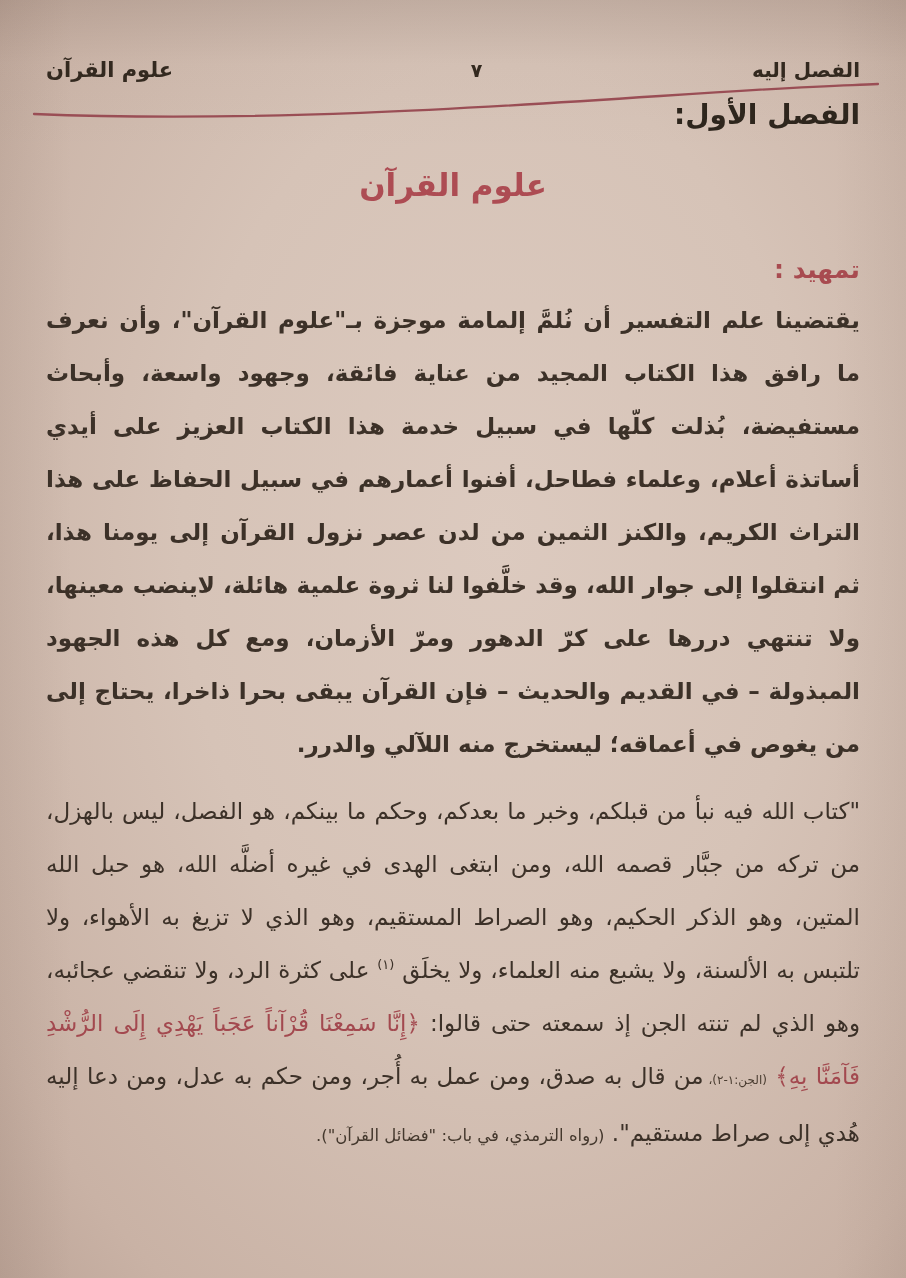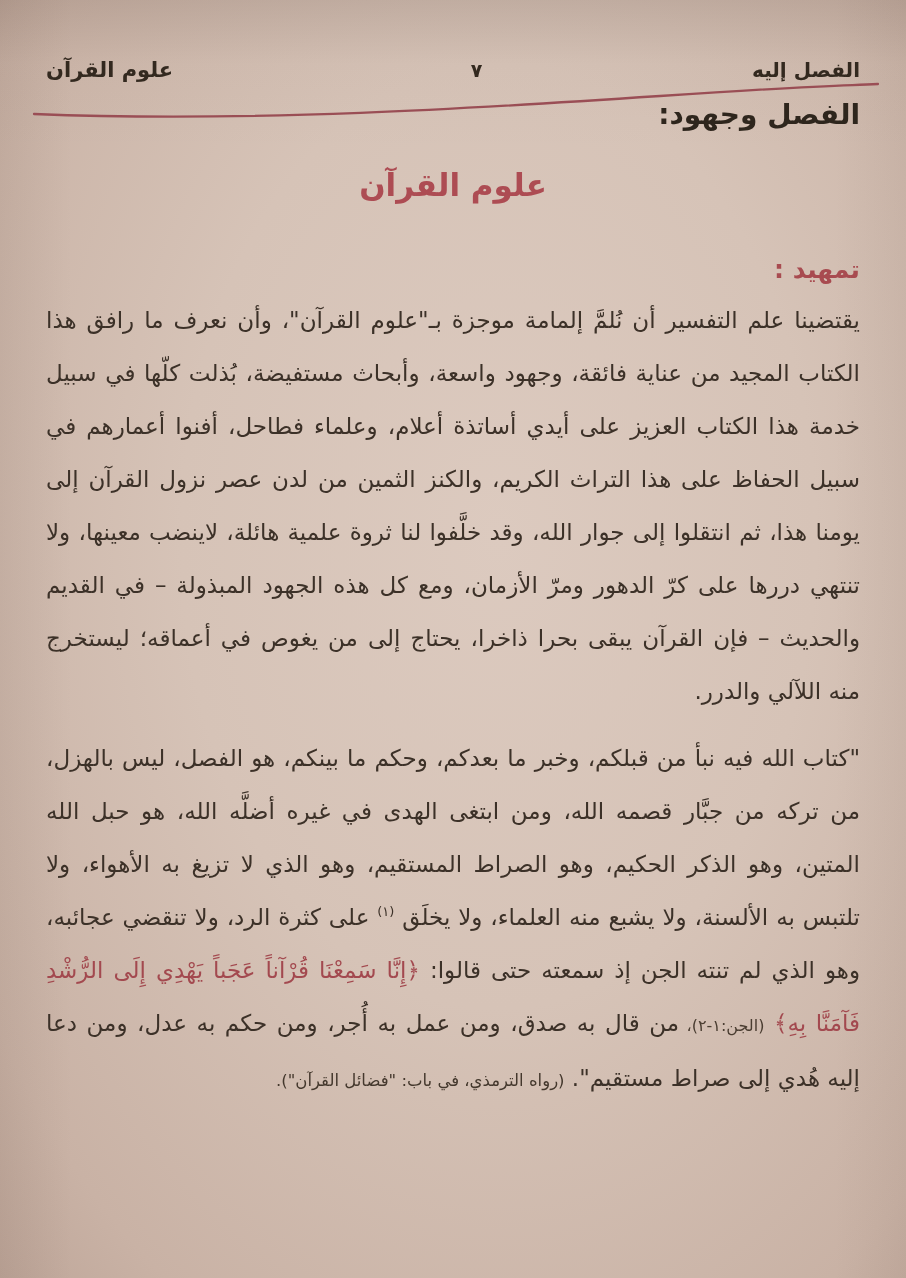--- a/index.html
+++ b/index.html
@@ -59,27 +59,27 @@
     color:#a84b50;
   }
   .body-text{
     margin:14px 0 0 0;
     font-size:23px;
     line-height:53px;
     text-align:justify;
     text-justify:inter-word;
     color:#3c3128;
   }
-  .body-text.first{margin-top:10px;}
+  .body-text.first{margin-top:10px;font-weight:bold;}
   .hadith .verse{
     color:#a3494f;
     font-weight:500;
   }
   .hadith .verse-ref{
-    font-size:16px;
+    font-size:12px;
     color:#4a3d31;
   }
   .hadith .citation{
     font-size:16.5px;
     color:#44382d;
   }
   sup.fn-marker{
     font-size:13px;
     color:#3c3128;
     vertical-align:super;
@@ -94,21 +94,21 @@
   <div class="page-header">
     <span class="running-head-right">الفصل إليه</span>
     <span class="page-num">٧</span>
     <span class="running-head-left">علوم القرآن</span>
   </div>
 
   <svg class="header-rule" viewBox="0 0 906 60" xmlns="http://www.w3.org/2000/svg">
     <path d="M 34 42 C 250 51, 480 36, 660 24 S 840 14, 878 12" fill="none" stroke="#9a4e55" stroke-width="2.3" stroke-linecap="round"></path>
   </svg>
 
-  <h2 class="chapter-heading">الفصل وجهود:</h2>
+  <h2 class="chapter-heading">الفصل الأول:</h2>
 
   <h1 class="page-title">علوم القرآن</h1>
 
   <h3 class="preface-label">تمهيد :</h3>
 
   <p class="body-text first">يقتضينا علم التفسير أن نُلمَّ إلمامة موجزة بـ"علوم القرآن"، وأن نعرف ما رافق هذا الكتاب المجيد من عناية فائقة، وجهود واسعة، وأبحاث مستفيضة، بُذلت كلّها في سبيل خدمة هذا الكتاب العزيز على أيدي أساتذة أعلام، وعلماء فطاحل، أفنوا أعمارهم في سبيل الحفاظ على هذا التراث الكريم، والكنز الثمين من لدن عصر نزول القرآن إلى يومنا هذا، ثم انتقلوا إلى جوار الله، وقد خلَّفوا لنا ثروة علمية هائلة، لاينضب معينها، ولا تنتهي دررها على كرّ الدهور ومرّ الأزمان، ومع كل هذه الجهود المبذولة – في القديم والحديث – فإن القرآن يبقى بحرا ذاخرا، يحتاج إلى من يغوص في أعماقه؛ ليستخرج منه اللآلي والدرر.</p>
 
 
   <p class="body-text hadith"><span>"كتاب الله فيه نبأ من قبلكم، وخبر ما بعدكم، وحكم ما بينكم، هو الفصل، ليس بالهزل، من تركه من جبَّار قصمه الله، ومن ابتغى الهدى في غيره أضلَّه الله، هو حبل الله المتين، وهو الذكر الحكيم، وهو الصراط المستقيم، وهو الذي لا تزيغ به الأهواء، ولا تلتبس به الألسنة، ولا يشبع منه العلماء، ولا يخلَق </span><sup class="fn-marker">(١)</sup><span> على كثرة الرد، ولا تنقضي عجائبه، وهو الذي لم تنته الجن إذ سمعته حتى قالوا: </span><span class="verse">﴿إِنَّا سَمِعْنَا قُرْآناً عَجَباً يَهْدِي إِلَى الرُّشْدِ فَآمَنَّا بِهِ﴾ </span><span class="verse-ref">(الجن:١-٢)، </span><span>من قال به صدق، ومن عمل به أُجر، ومن حكم به عدل، ومن دعا إليه هُدي إلى صراط مستقيم". </span><span class="citation">(رواه الترمذي، في باب: "فضائل القرآن").</span></p>
 

